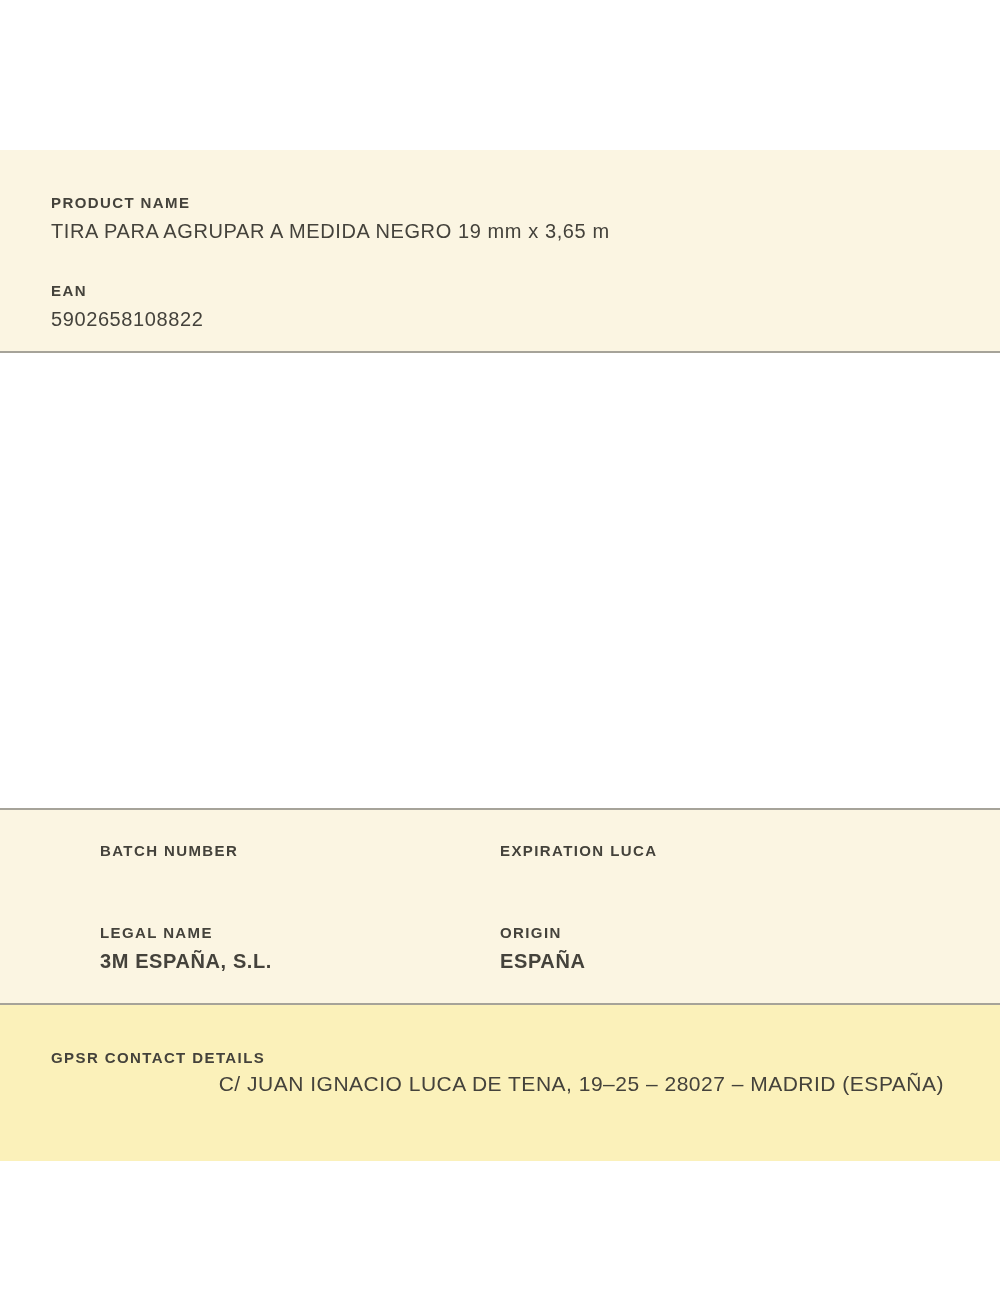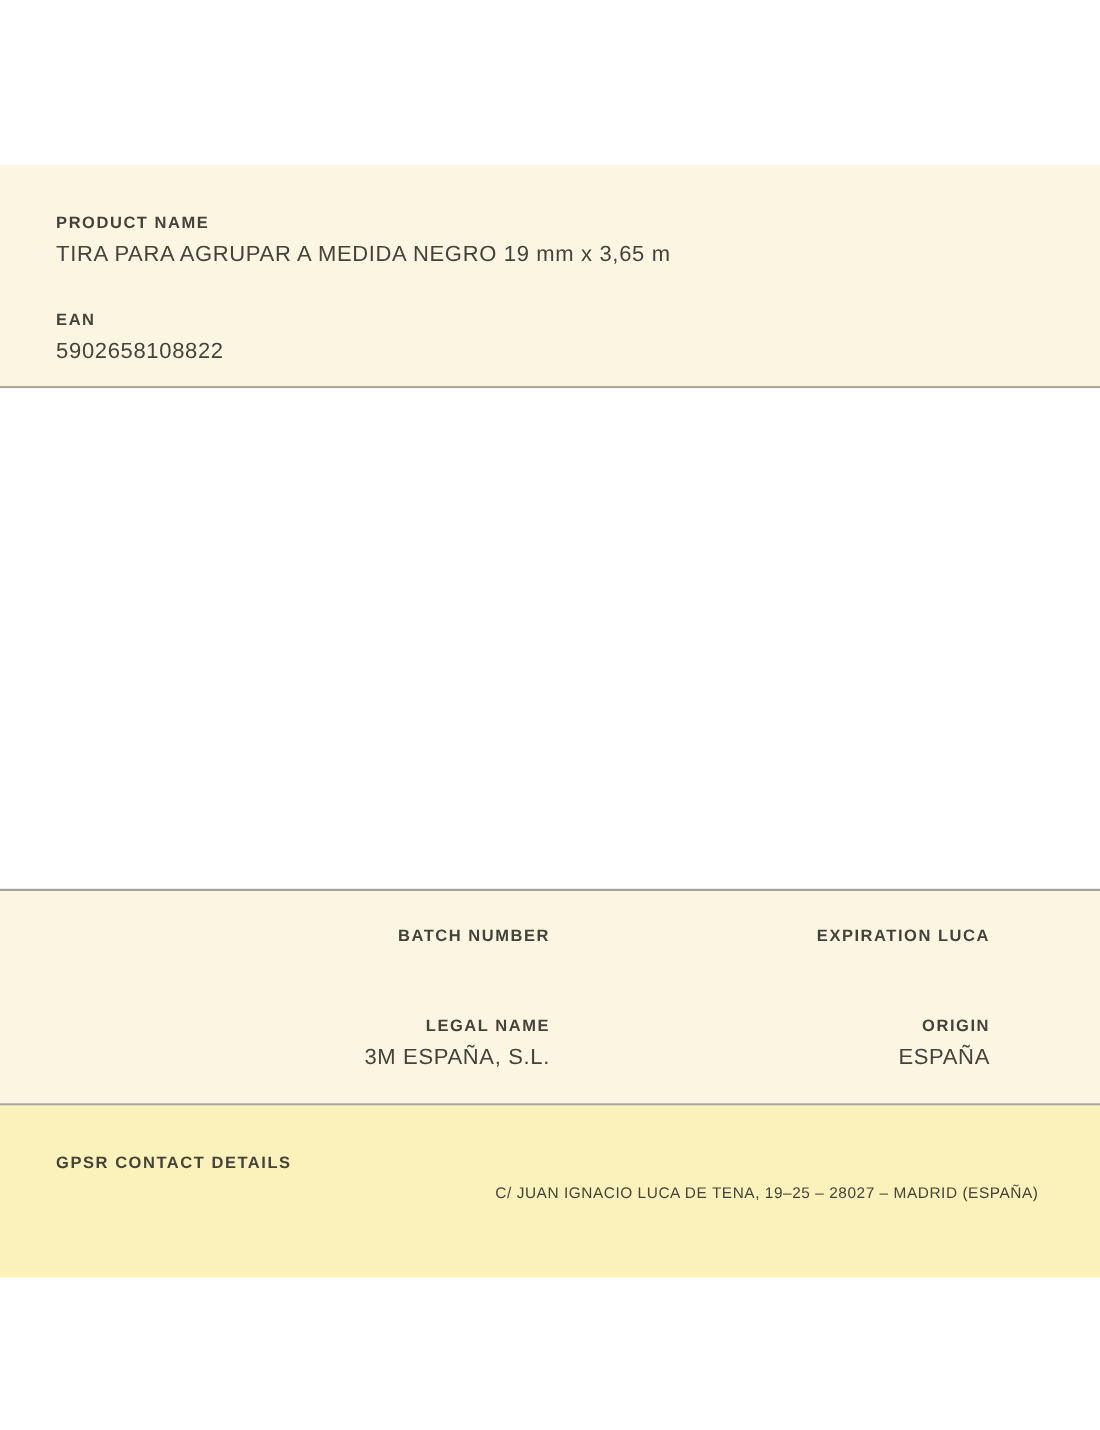--- a/index.html
+++ b/index.html
@@ -54,33 +54,34 @@
     padding: 31px 100px 0 100px;
   }
   .pair-row {
     display: flex;
   }
   .pair-row + .pair-row {
     margin-top: 34px;
   }
   .pair-col {
     width: 400px;
-    text-align: right;
+    text-align: left;
   }
   .pair-col .field-value {
     min-height: 20px;
+    font-weight: bold;
   }
   
   .gpsr-section {
     height: 113px;
     background: var(--yellow-bg, #fbf1ba);
     padding: 43px 56px 0 51px;
   }
   .gpsr-address {
-    font-size: 14px;
+    font-size: 21px;
     letter-spacing: 0.5px;
     line-height: 20px;
     margin-top: 6px;
     text-align: right;
   }
 </style>
 </head>
 <body>
 
 <div>

